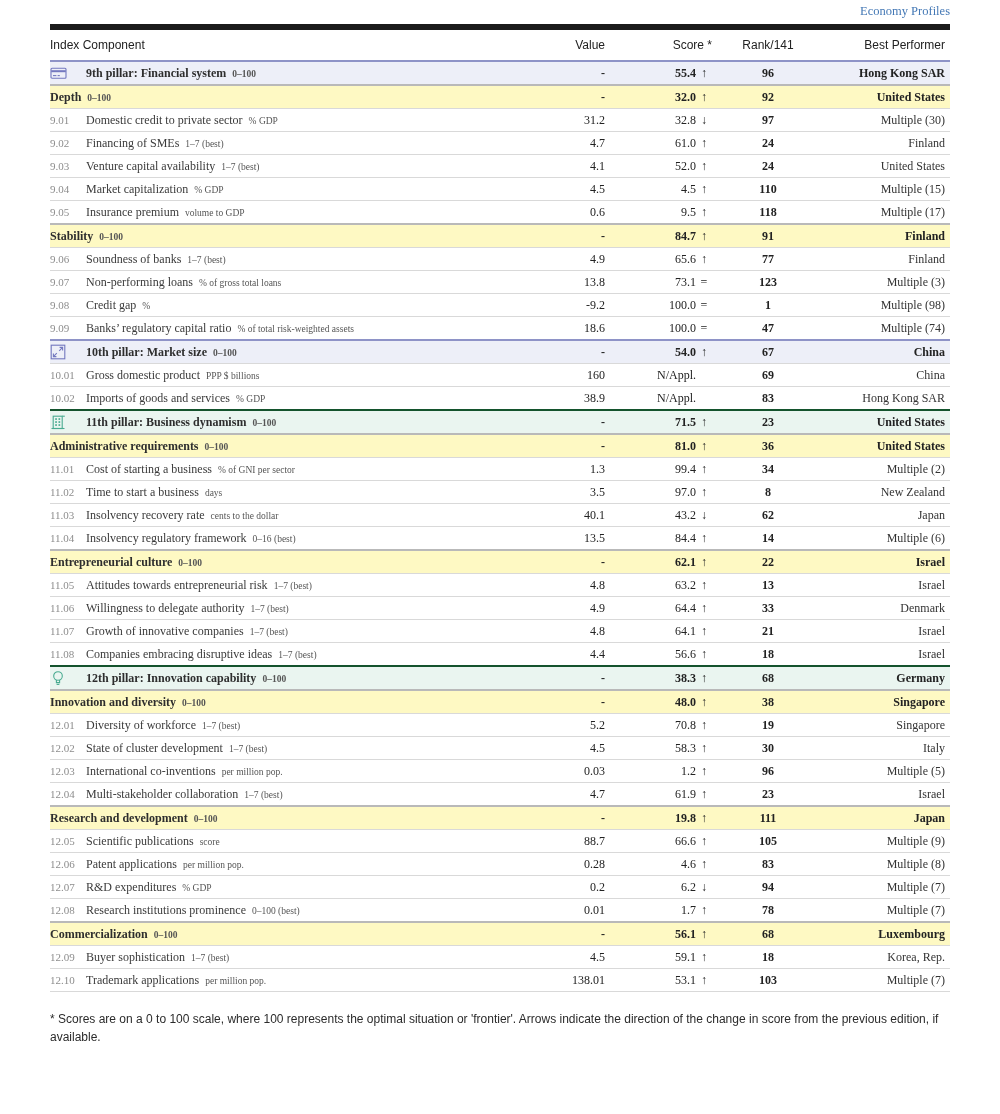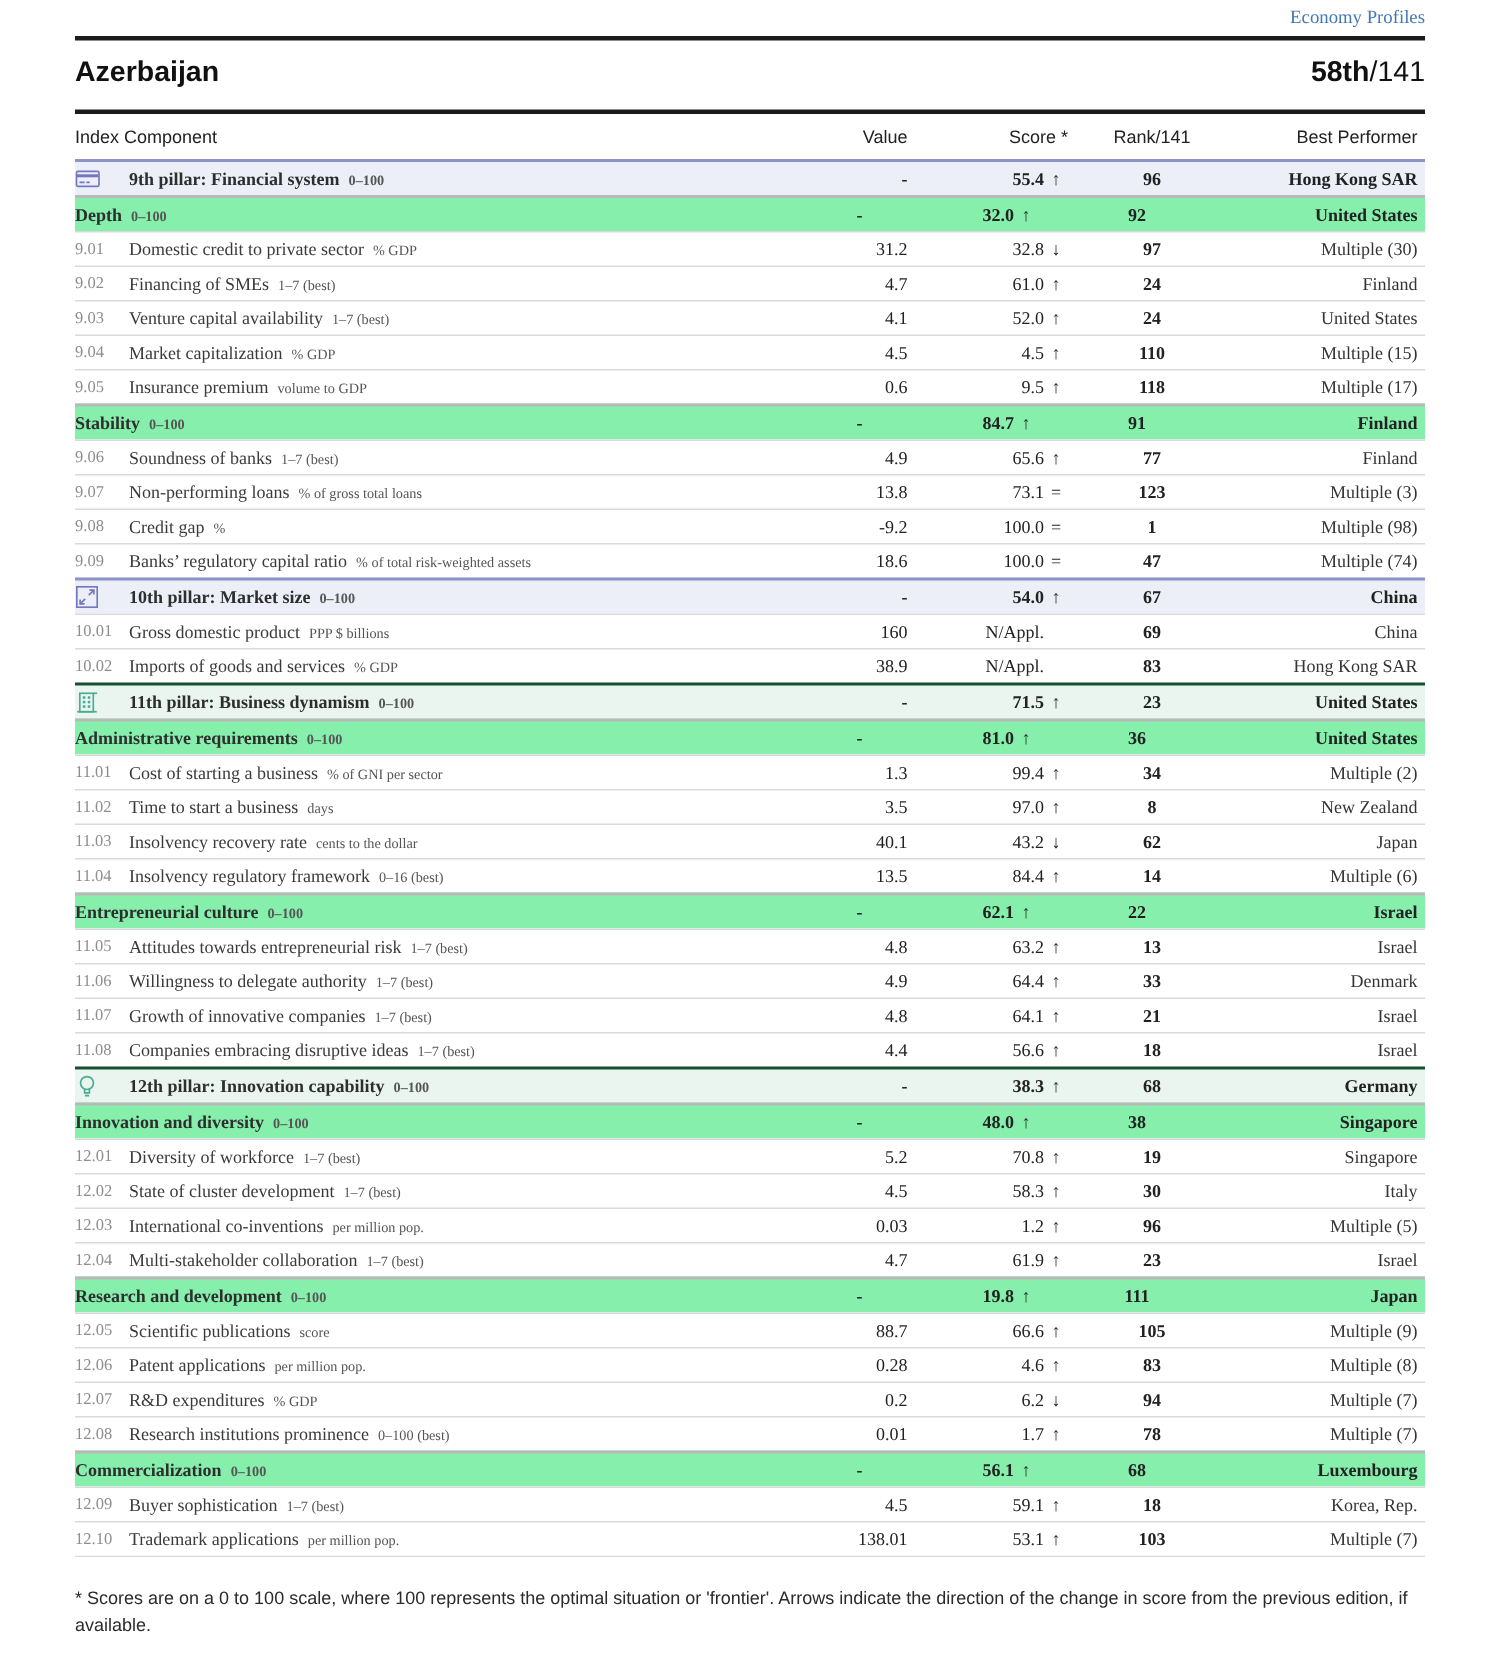--- a/index.html
+++ b/index.html
@@ -11,21 +11,21 @@
   .title-row{display:flex;justify-content:space-between;align-items:center;padding:11px 0 13px;}
   .country{font-size:19px;font-weight:700;color:#111;}
   .rank-display{font-size:19px;color:#111;}
   .rank-bold{font-weight:700;}
   .rank-total{font-weight:400;}
   .header-row{display:flex;align-items:center;padding:8px 0;font-size:12px;color:#222;}
   .header-label{flex:1;text-align:left;}
   .table{border-bottom:1px solid #d9d9d9;}
   .row{display:flex;align-items:center;height:22px;border-top:1px solid #d9d9d9;font-size:12px;font-family:Liberation Serif, serif;}
   .row--indicator{background:#fff;}
-  .row--subsection{background:#86efac;border-top:2px solid #b9b9b9;font-weight:700;gap:10px;}
+  .row--subsection{background:#fef9c3;border-top:2px solid #b9b9b9;font-weight:700;}
   .row--pillar{font-weight:700;}
   .row--pillar.theme--purple{background:#edeff8;border-top:2px solid #8e93c7;}
   .row--pillar.theme--green{background:#eaf5f0;border-top:2px solid #14532d;}
   .cell{box-sizing:border-box;}
   .cell-num{width:36px;flex:none;display:flex;align-items:center;}
   .num{font-size:11px;color:#8d8d8d;font-weight:400;}
   .icon-slot{display:none;}
   .row--pillar .icon-slot{display:flex;align-items:center;}
   .theme--purple .icon-slot{color:#7378bf;}
   .theme--green .icon-slot{color:#49ab90;}
@@ -47,26 +47,20 @@
 <body>
 
 <div class="page">
 
   <div class="top-link-row">
     <a class="economy-profiles-link" href="#">Economy Profiles</a>
   </div>
 
   <div class="rule"></div>
 
-  <div class="title-row">
-    <div class="country">Azerbaijan</div>
-    <div class="rank-display">
-      <span class="rank-bold">58th</span><span class="rank-total">/141</span>
-    </div>
-  </div>
 
   <div class="rule"></div>
 
   <div class="header-row">
     <div class="cell header-label">Index Component</div>
     <div class="cell cell-value">Value</div>
     <div class="cell cell-score" style="display:block;text-align:right;">Score *</div>
     <div class="cell cell-rank" style="font-weight:400;">Rank/141</div>
     <div class="cell cell-best">Best Performer</div>
   </div>

